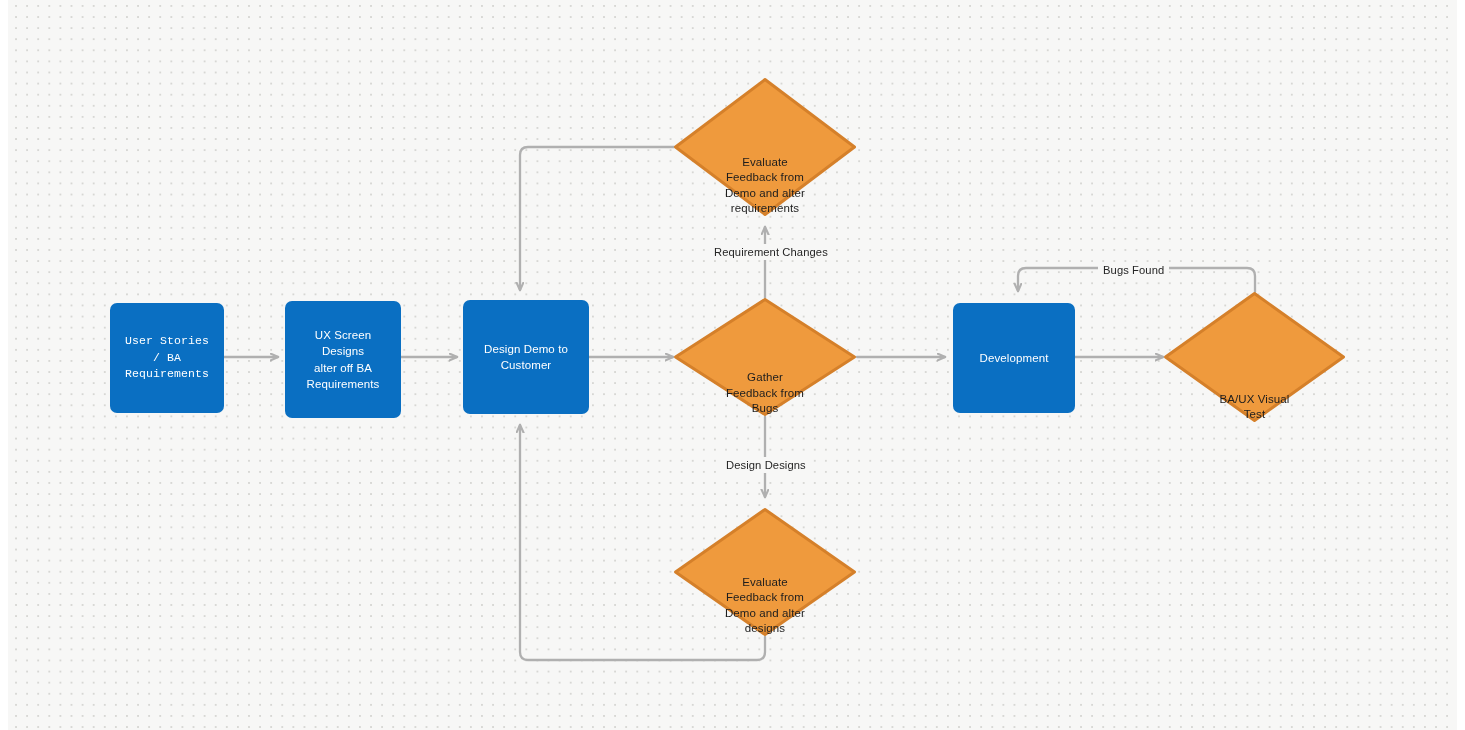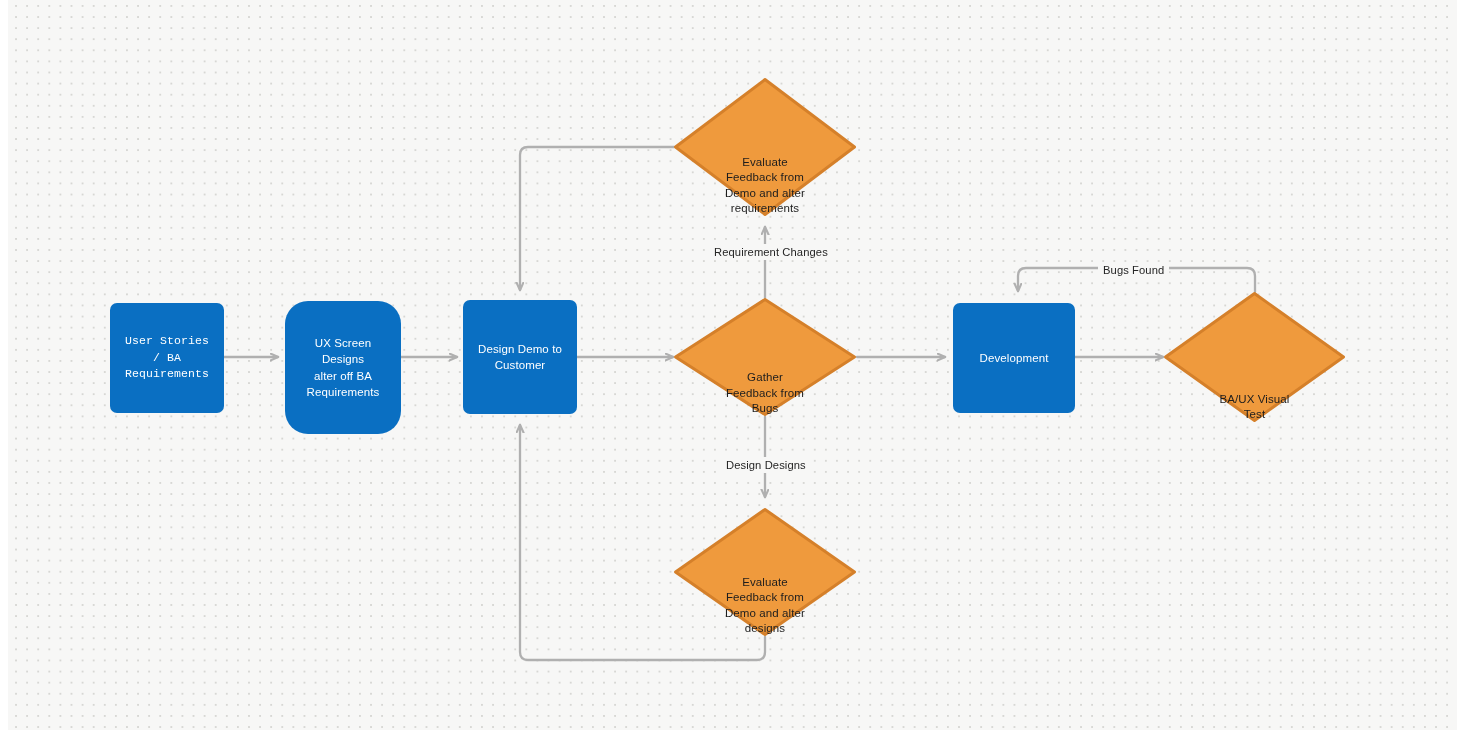--- a/index.html
+++ b/index.html
@@ -123,29 +123,29 @@
     </g>
   </svg>
 
   <div class="node proc" style="left:110px; top:303px; width:114px; height:110px;font-family:Liberation Mono, monospace;">
     <div>
       <span>User Stories / BA</span><br>
       <span>Requirements</span>
     </div>
   </div>
 
-  <div class="node proc" style="left:285px; top:301px; width:116px; height:133px;border-radius:23px;">
+  <div class="node proc" style="left:285px; top:301px; width:116px; height:117px;">
     <div>
       <span>UX Screen Designs</span><br>
       <span>alter off BA</span><br>
       <span>Requirements</span>
     </div>
   </div>
 
-  <div class="node proc" style="left:463px; top:300px; width:114px; height:114px;">
+  <div class="node proc" style="left:463px; top:300px; width:126px; height:114px;">
     <div>
       <span>Design Demo to</span><br>
       <span>Customer</span>
     </div>
   </div>
 
   <div class="node dec" style="left:673px; top:297px; width:184px; height:120px;">
     <svg class="dia" viewBox="0 0 184 120" preserveAspectRatio="none">
       <polygon points="92,2.5 181.5,60 92,117.5 2.5,60" fill="#ef9a3d" stroke="#d5802a" stroke-width="3" stroke-linejoin="round"></polygon>
     </svg>

